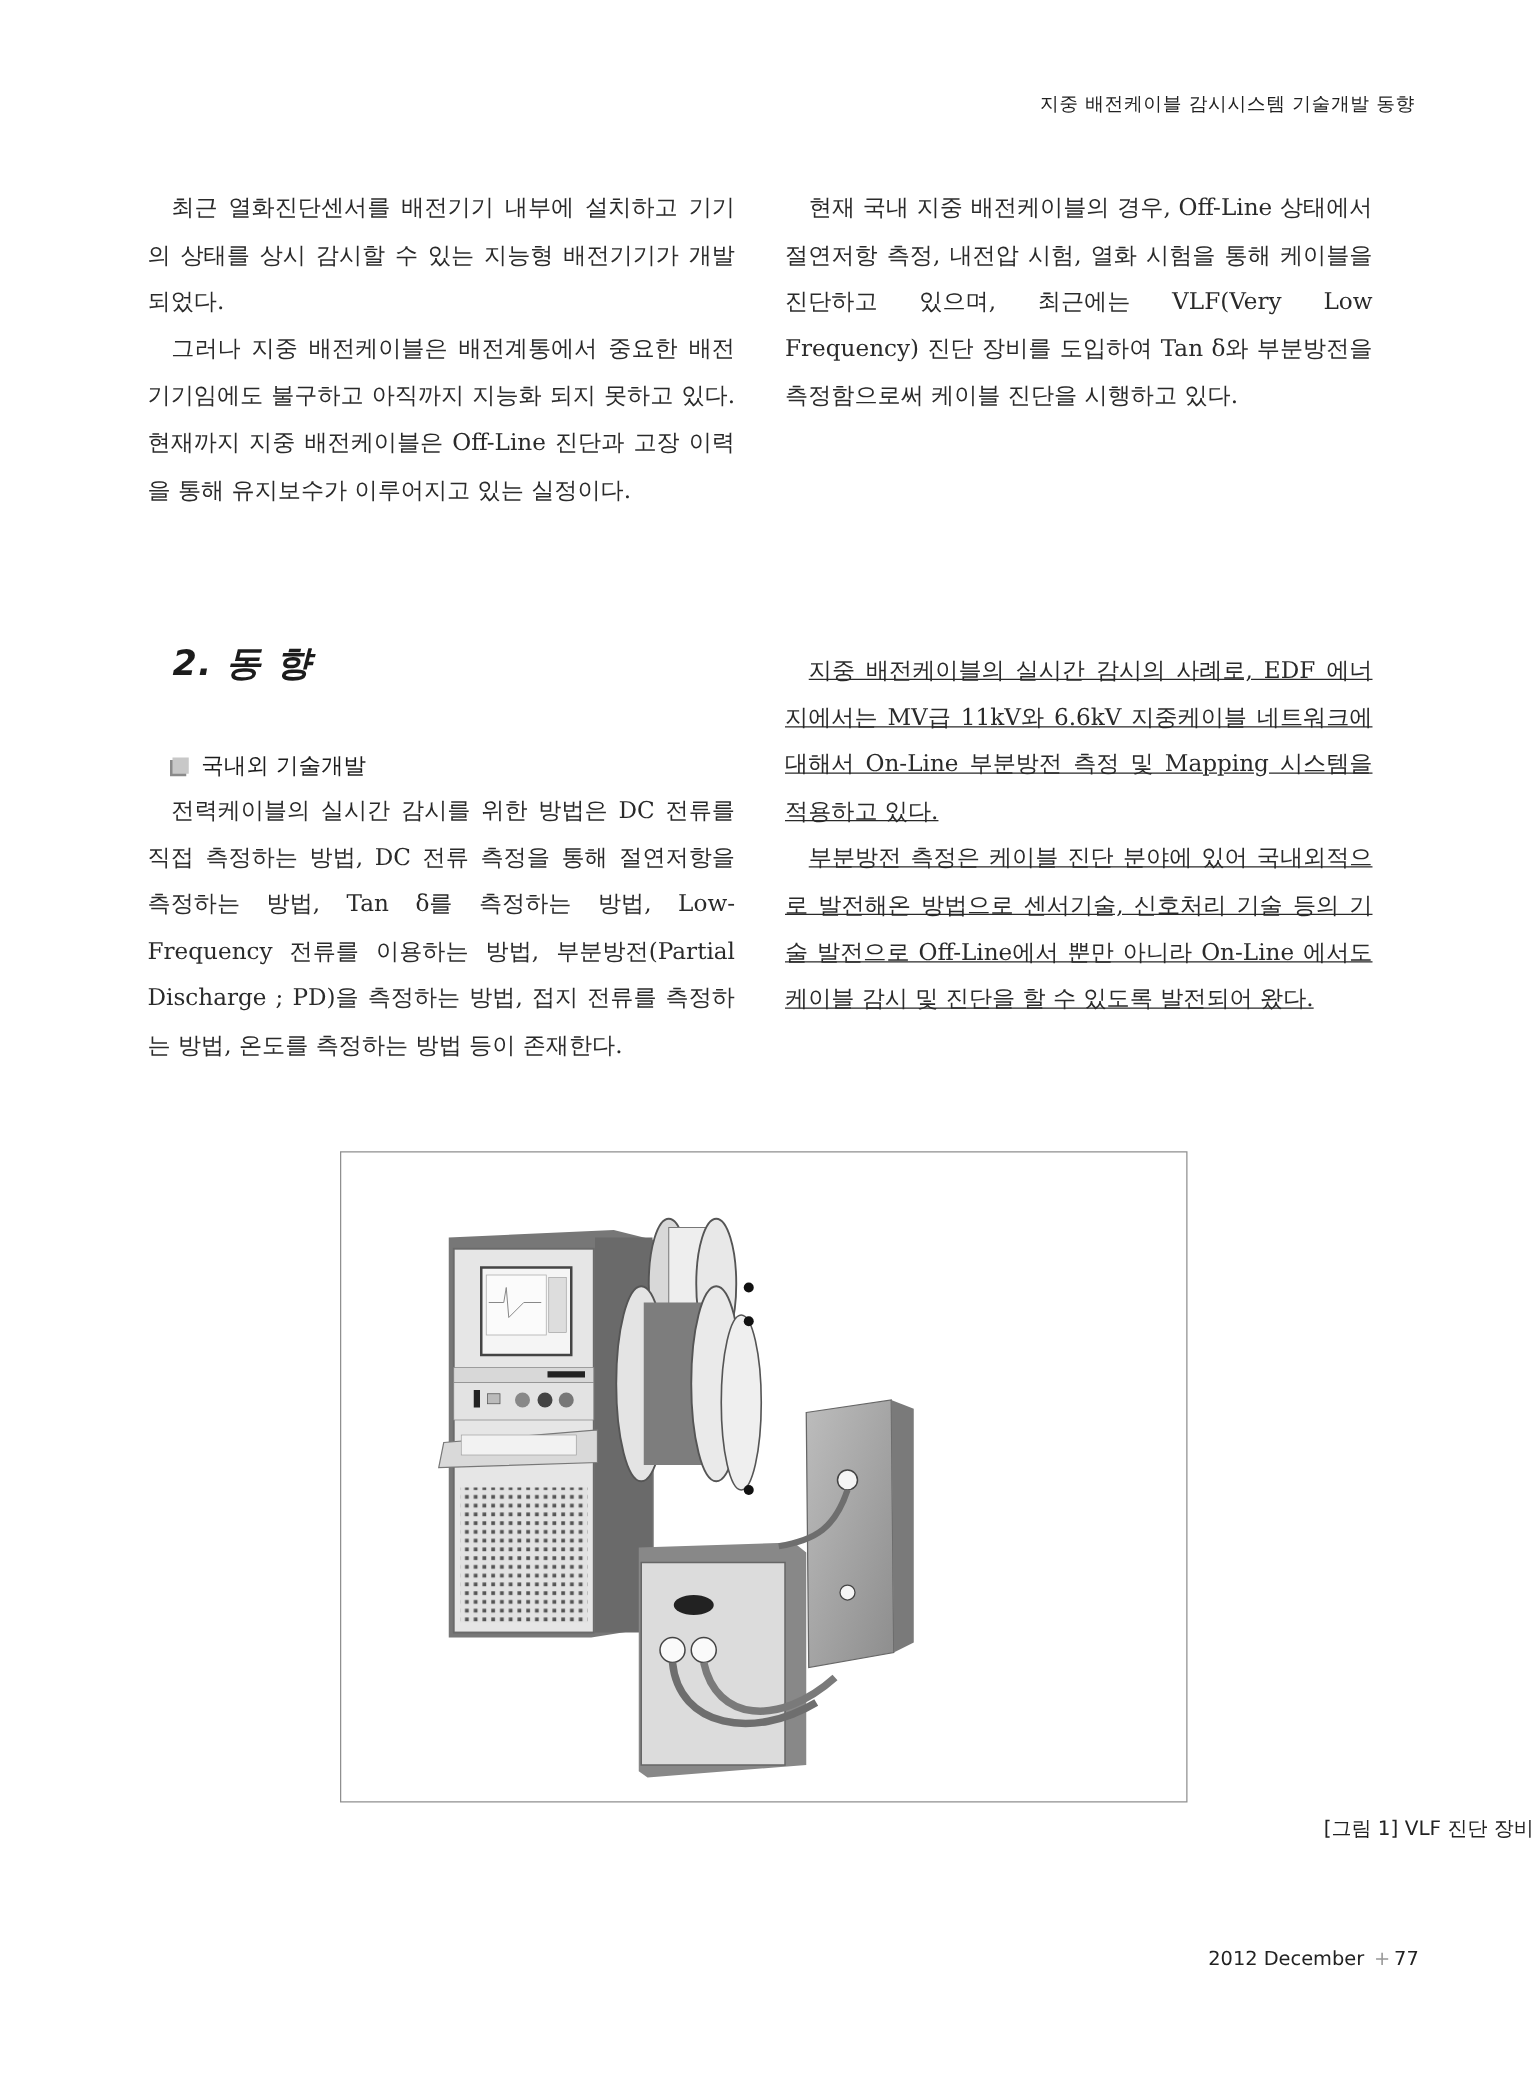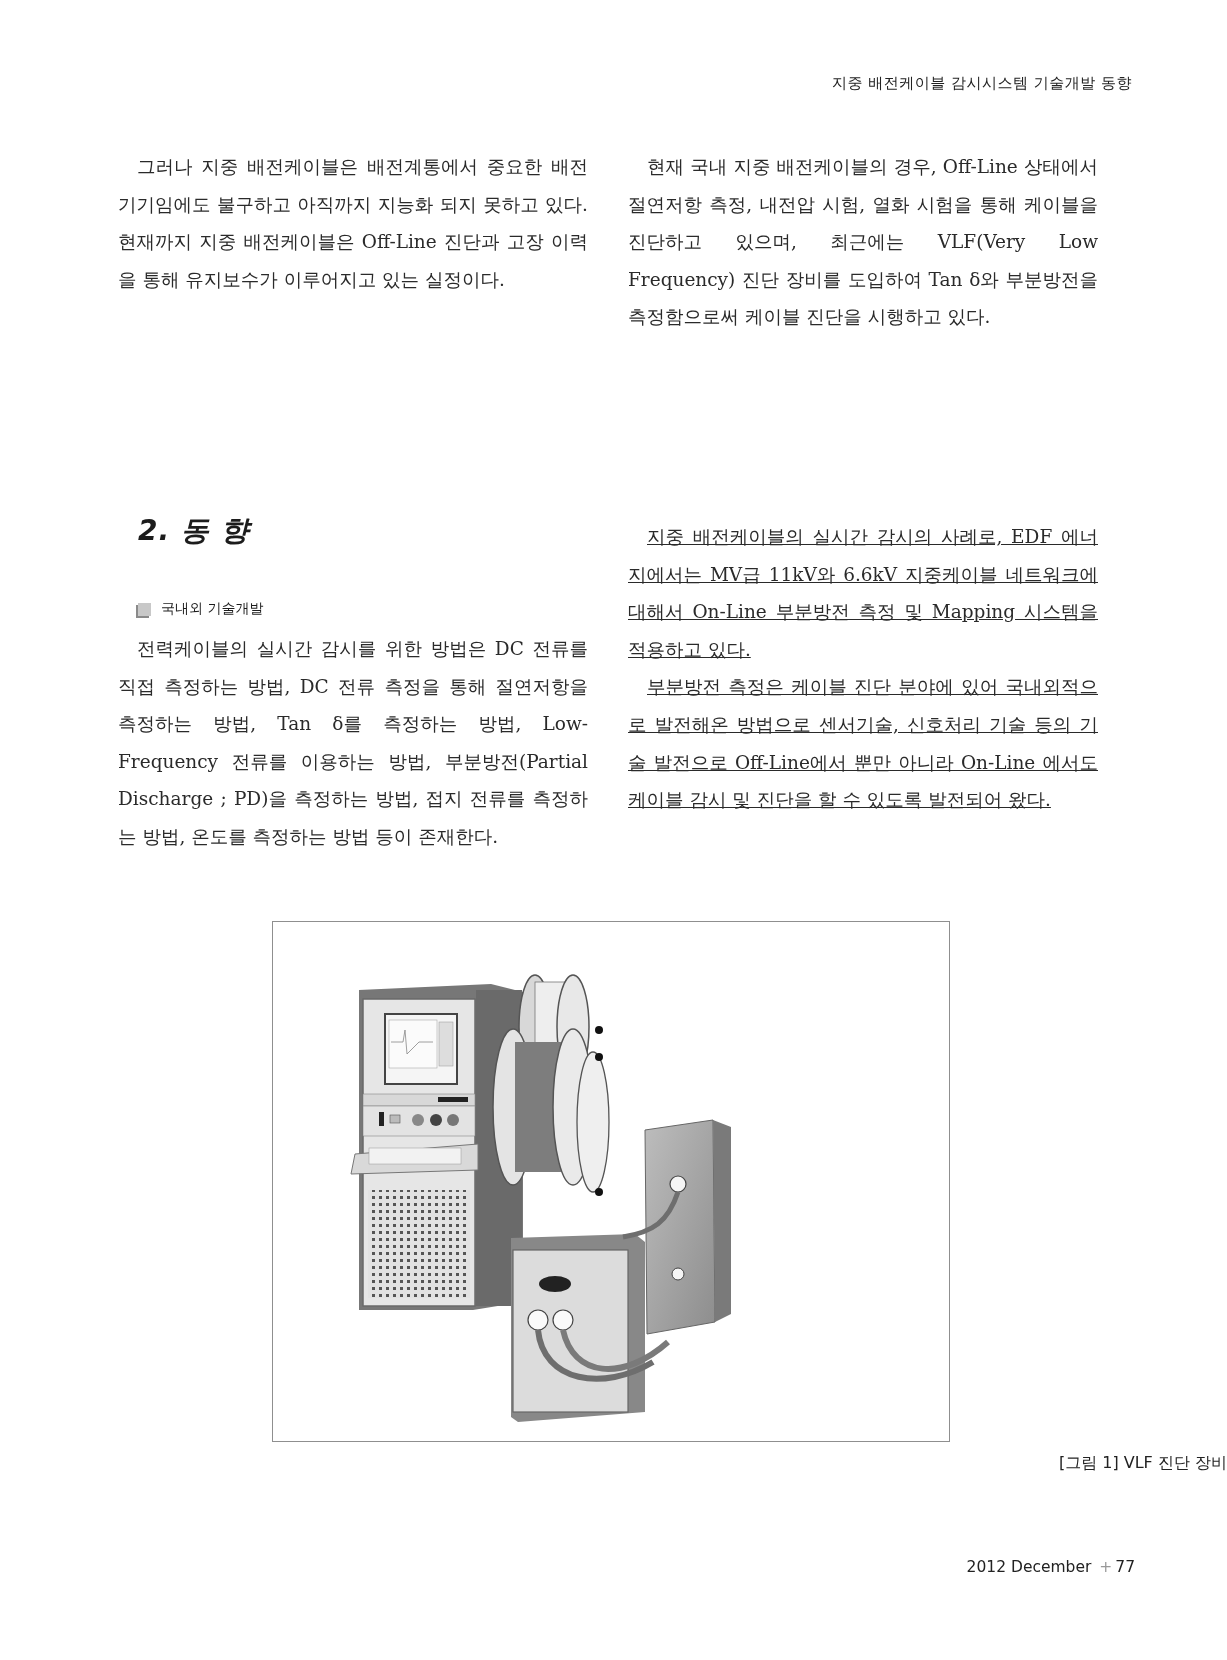--- a/index.html
+++ b/index.html
@@ -22,21 +22,21 @@
   .col-left { left: 118px; }
   .col-right { left: 628px; }
   .section-title {
     position: absolute; left: 138px; top: 512px;
     font-family: "DejaVu Sans", "Liberation Sans", sans-serif;
     font-size: 28px; font-weight: bold; color: #1c1c1c; letter-spacing: 1px; font-style: italic;
   }
   .subsection {
     position: absolute; left: 138px; top: 600px;
     font-family: "DejaVu Sans", "Liberation Sans", sans-serif;
-    font-size: 14px; color: #1c1c1c; display: flex; align-items: center;
+    font-size: 18px; color: #1c1c1c; display: flex; align-items: center;
   }
   .sq-bullet {
     width: 13px; height: 13px; background: #c8c8c8; margin-right: 10px;
     box-shadow: -2px 2px 0 #8a8a8a; display: inline-block;
   }
   .figure-frame {
     position: absolute; left: 272px; top: 921px; width: 678px; height: 521px;
     border: 1.5px solid #8f8f8f; background: #fff; box-sizing: border-box;
   }
   .figure-frame svg { position: absolute; left: 0; top: 0; }
@@ -51,20 +51,21 @@
     font-size: 15.5px; color: #222;
   }
   .footer .sep { color: #999; margin: 0 3px; }
 </style>
 </head>
 <body>
 
 <div class="running-header">지중 배전케이블 감시시스템 기술개발 동향</div>
 
 <div class="col col-left" style="top:148px;">
+  <p class="indent">최근 열화진단센서를 배전기기 내부에 설치하고 기기의 상태를 상시 감시할 수 있는 지능형 배전기기가 개발 되었다.</p>
   <p class="indent">그러나 지중 배전케이블은 배전계통에서 중요한 배전 기기임에도 불구하고 아직까지 지능화 되지 못하고 있다. 현재까지 지중 배전케이블은 Off-Line 진단과 고장 이력을 통해 유지보수가 이루어지고 있는 실정이다.</p>
 </div>
 
 <div class="col col-right" style="top:148px;">
   <p class="indent">현재 국내 지중 배전케이블의 경우, Off-Line 상태에서 절연저항 측정, 내전압 시험, 열화 시험을 통해 케이블을 진단하고 있으며, 최근에는 VLF(Very Low Frequency) 진단 장비를 도입하여 Tan δ와 부분방전을 측정함으로써 케이블 진단을 시행하고 있다.</p>
 </div>
 
 <div class="section-title">2. 동 향</div>
 
 <div class="subsection">

